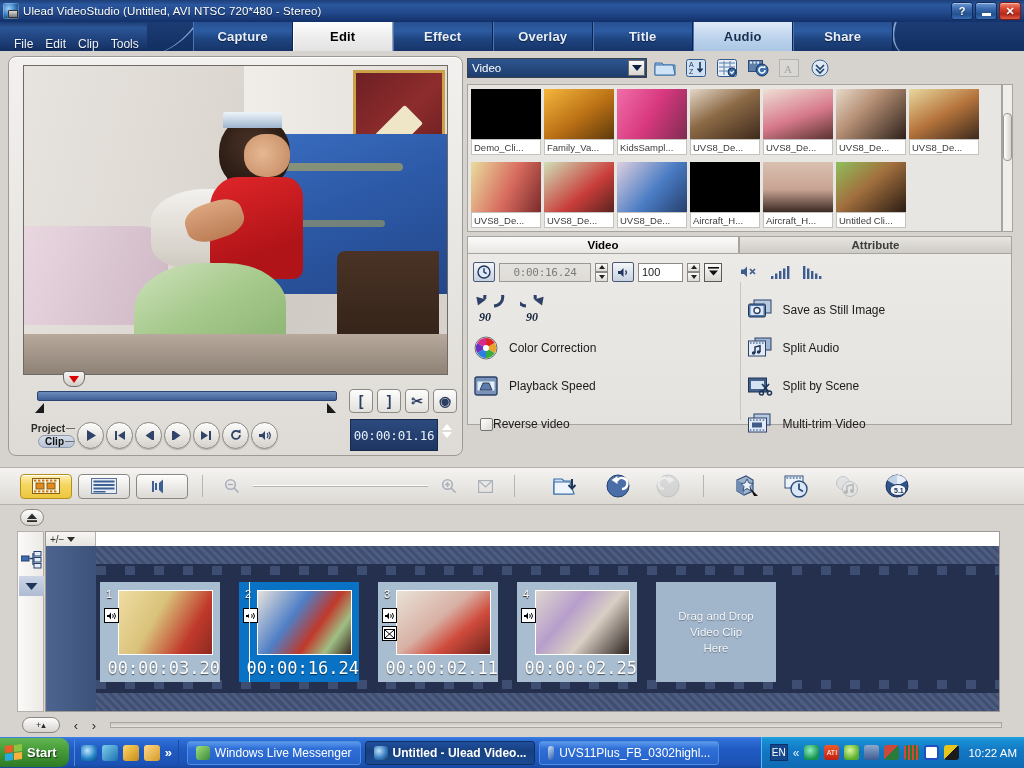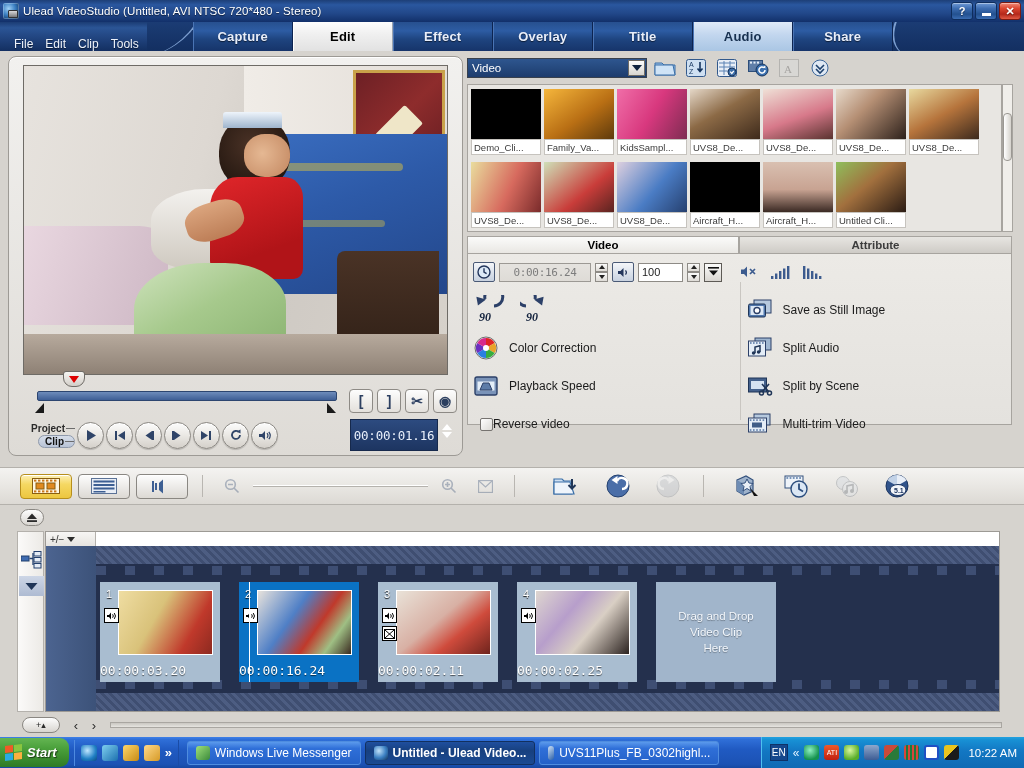--- a/index.html
+++ b/index.html
@@ -369,22 +369,22 @@
     background:#fff; border:1px solid #000; z-index:3;
     display:flex;align-items:center;justify-content:center;
   }
   .clip-fx {
     position:absolute; left:4px; top:44px; width:15px;height:15px;
     background:#fff; border:1px solid #000; z-index:3;
     display:flex;align-items:center;justify-content:center;
     font-size:8px; color:#000;
   }
   .clip-dur {
-    position:absolute; left:0; right:0; bottom:4px; text-align:left;
-    font-family:"DejaVu Sans Mono", monospace; font-size:13px; color:#fff;
+    position:absolute; left:0; right:0; bottom:4px; text-align:right;
+    font-family:"DejaVu Sans Mono", monospace; font-size:17px; color:#fff;
     text-shadow:0 1px 1px rgba(0,0,0,.6);
   }
   .clip-playhead { position:absolute; left:10px; top:0; bottom:0; width:1px; background:#fff; z-index:4; }
   .dropzone {
     width:120px;height:100px; background:#a1b5cb;
     display:flex;flex-direction:column;align-items:center;justify-content:center;
     color:#f2f6fb; font-size:11.5px; line-height:16px; text-align:center;
     text-shadow:0 1px 1px rgba(0,0,0,.35);
   }
   .tl-bottom { position:absolute; left:0; top:211px; width:1024px; height:20px; display:flex; align-items:center; }
@@ -403,21 +403,21 @@
   .taskbar {
     position:absolute; left:0; top:737px; width:1024px; height:31px;
     background: linear-gradient(to bottom,#3f81e8 0%,#2f6fd8 8%,#205ac2 40%,#1c52b4 88%,#1648a1 100%);
     display:flex; align-items:center;
   }
   .startbtn {
     height:29px; padding:0 12px 0 5px; margin-right:5px;
     background: linear-gradient(to bottom,#64b552 0%,#4ba13c 35%,#3b8c2e 70%,#2f7a25 100%);
     border-radius:0 9px 9px 0;
     display:flex;align-items:center;gap:5px;
-    color:#fff; font-weight:bold; font-size:13px; font-style:italic;
+    color:#fff; font-weight:bold; font-size:13px; 
     text-shadow:1px 1px 1px rgba(0,0,0,.6);
   }
   .winflag { width:17px;height:15px; display:grid; grid-template-columns:1fr 1fr; grid-template-rows:1fr 1fr; gap:1px; transform:skewY(-6deg); }
   .winflag i { display:block; }
   .qlaunch { display:flex;align-items:center; gap:5px; padding:0 6px; height:26px;
     border-left:1px solid #4e8ae0; border-right:1px solid #1a4ca6; }
   .qicon { width:16px;height:16px; border-radius:3px; }
   .tbtasks { display:flex; align-items:center; gap:4px; padding-left:8px; }
   .task {
     height:24px; padding:0 8px; display:flex; align-items:center; gap:5px;

